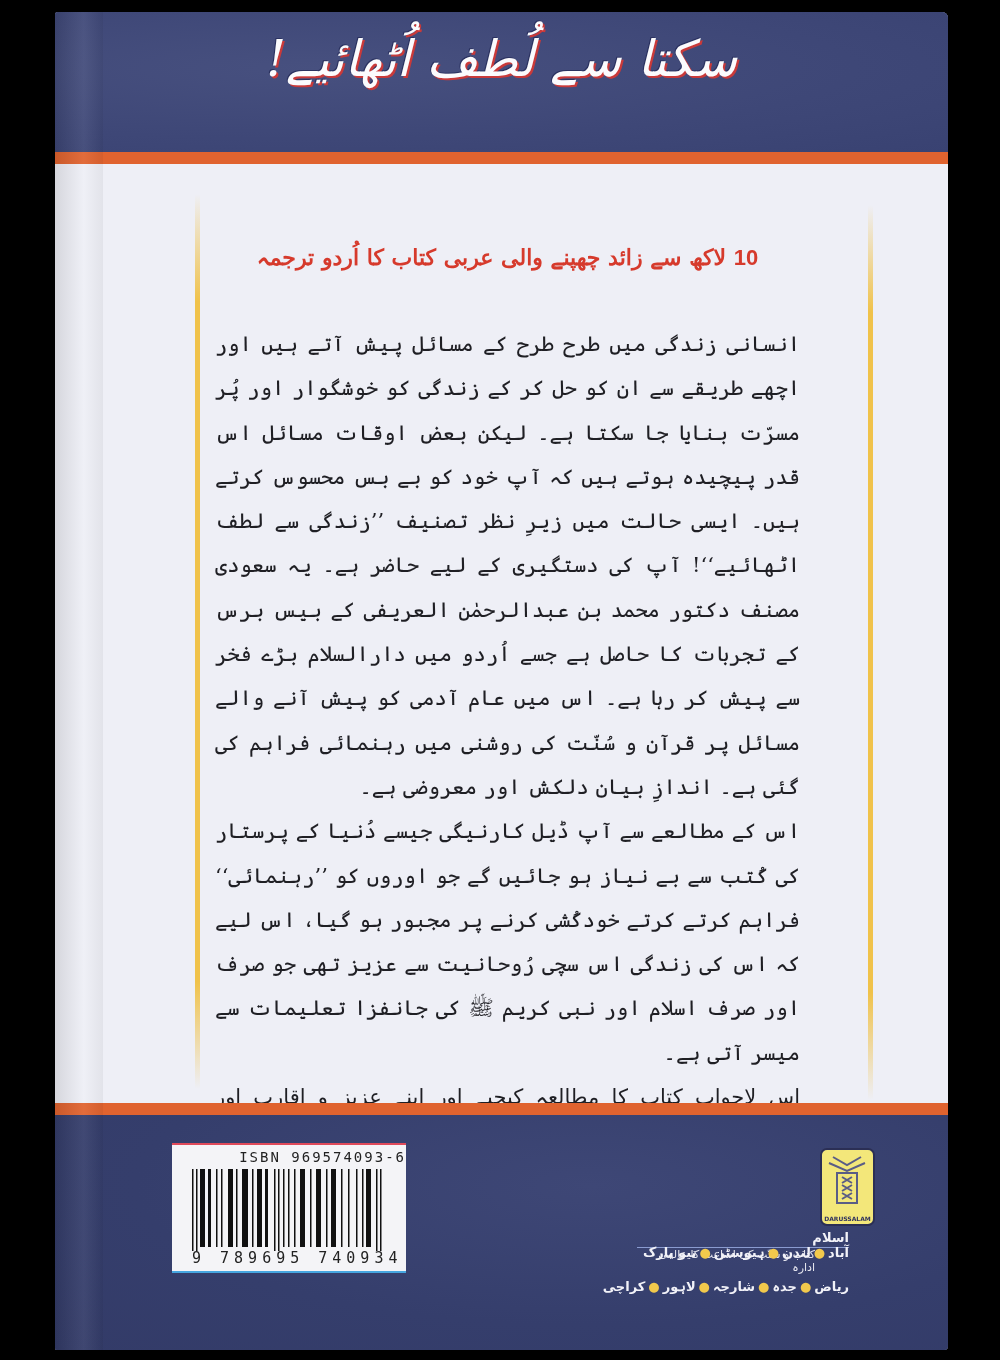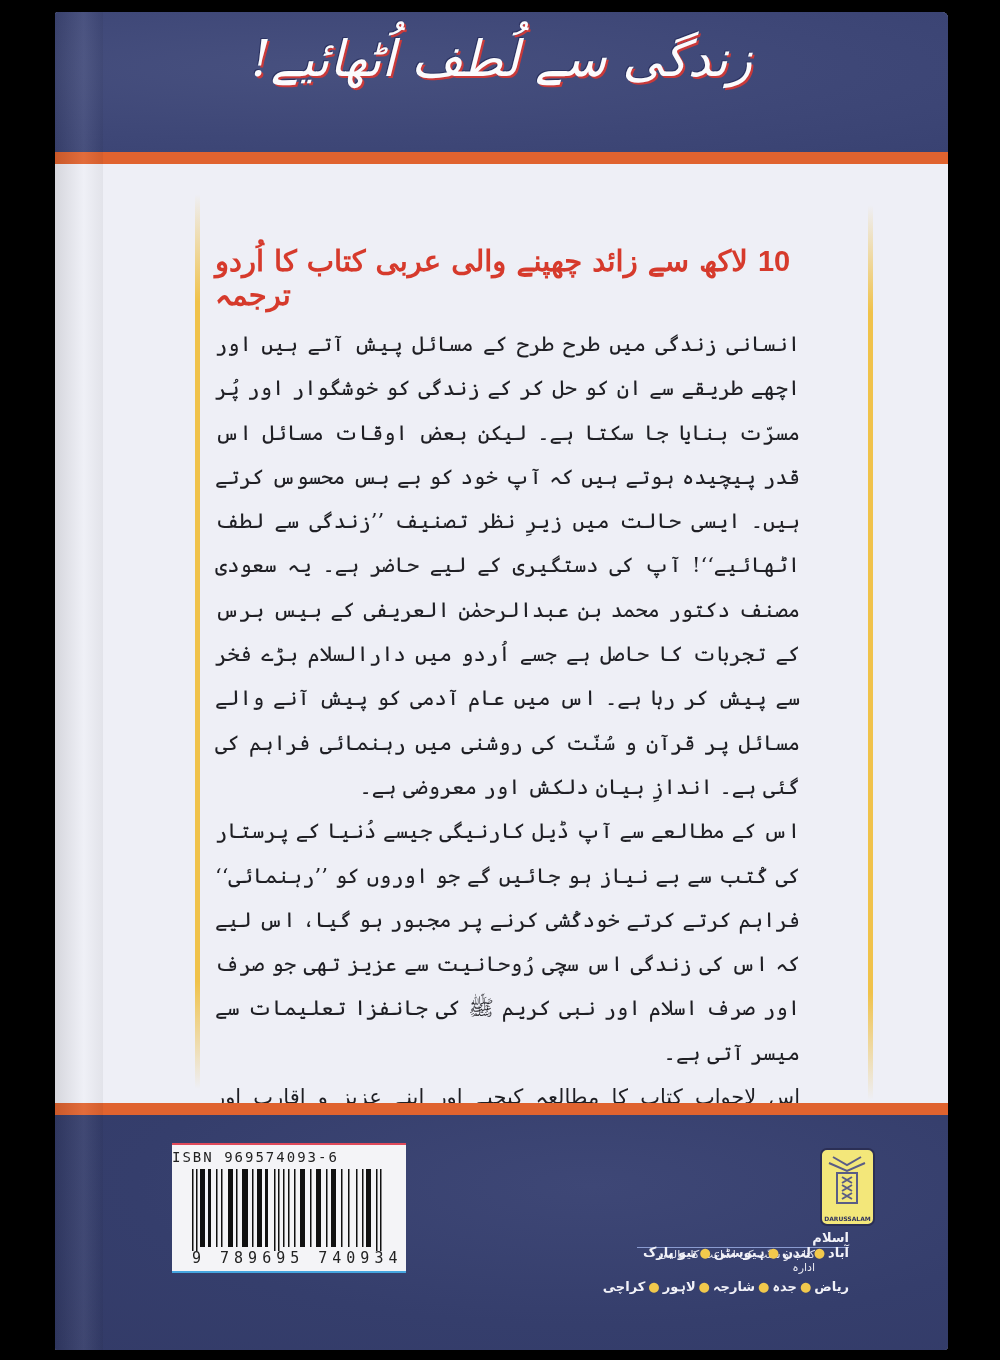--- a/index.html
+++ b/index.html
@@ -32,42 +32,42 @@
       position:absolute; left:140px; top:182px; width:5px; height:895px;
       background:linear-gradient(180deg, rgba(239,194,74,0) 0%, #f0c24a 12%, #f0c24a 88%, rgba(239,194,74,0) 100%);
       border-radius:3px;
     }
     .gold-right {
       position:absolute; left:813px; top:193px; width:5px; height:895px;
       background:linear-gradient(180deg, rgba(239,194,74,0) 0%, #f0c24a 12%, #f0c24a 88%, rgba(239,194,74,0) 100%);
       border-radius:3px;
     }
     .subtitle {
-      position:absolute; left:160px; width:585px; top:232px; text-align:left;
-      color:#d63a2c; font-size:29px; font-weight:bold; direction:rtl; font-family:"DejaVu Serif", serif;
+      position:absolute; left:160px; width:585px; top:232px; text-align:center;
+      color:#d63a2c; font-size:22px; font-weight:bold; direction:rtl; font-family:"DejaVu Serif", serif;
     }
     .subtitle .num { font-family:"Liberation Sans", sans-serif; font-weight:bold; }
     .body-text {
       position:absolute; left:160px; width:585px; top:310px;
       direction:rtl; text-align:justify; text-align-last:right;
       color:#1f1f24; font-family:"DejaVu Serif", serif; font-size:21px; line-height:44.3px;
     }
     .body-text p { margin:0; }
     .orange-bottom { position:absolute; left:0; top:1091px; width:100%; height:12px; background:#e0632f; }
     .bottom-band {
       position:absolute; left:0; top:1103px; width:100%; height:235px; background:#353e6c;
       background-image:radial-gradient(ellipse at 60% 30%, #3e4776 0%, #353e6c 60%, #333b68 100%);
     }
     .isbn-box {
       position:absolute; left:117px; top:1131px; width:234px; height:130px;
       background:#f4f4f7; border-top:2px solid #e04a5a; border-bottom:2px solid #46a6e0;
       box-sizing:border-box;
     }
     .isbn-top {
-      position:absolute; top:4px; left:0; width:100%; text-align:left;
+      position:absolute; top:4px; left:0; width:100%; text-align:right;
       font-family:"DejaVu Sans Mono", monospace; font-size:14px; color:#222; letter-spacing:2px;
     }
     .barcode { position:absolute; left:18px; top:24px; width:200px; height:82px; }
     .isbn-bottom {
       position:absolute; bottom:4px; left:20px; width:220px;
       font-family:"DejaVu Sans Mono", monospace; font-size:15px; color:#222; letter-spacing:5px;
       background:transparent;
     }
     .pub-name {
       position:absolute; left:585px; top:1140px; width:175px; text-align:right;
@@ -94,21 +94,21 @@
     .logo-text {
       position:absolute; bottom:2px; left:0; width:100%; text-align:center;
       font-size:6px; font-weight:bold; color:#30335e; letter-spacing:0;
     }
   </style>
 </head>
 <body>
 
 <div class="book">
   <div class="top-band">
-    <div class="title">زندگی سے لُطف اُٹھائیے!</div>
+    <div class="title">سکتا سے لُطف اُٹھائیے!</div>
   </div>
   <div class="orange-top"></div>
 
   <div class="white-body"></div>
   <div class="gold-left"></div>
   <div class="gold-right"></div>
 
   <div class="subtitle">
     <span class="num">10</span>
     <span>لاکھ سے زائد چھپنے والی عربی کتاب کا اُردو ترجمہ</span>

